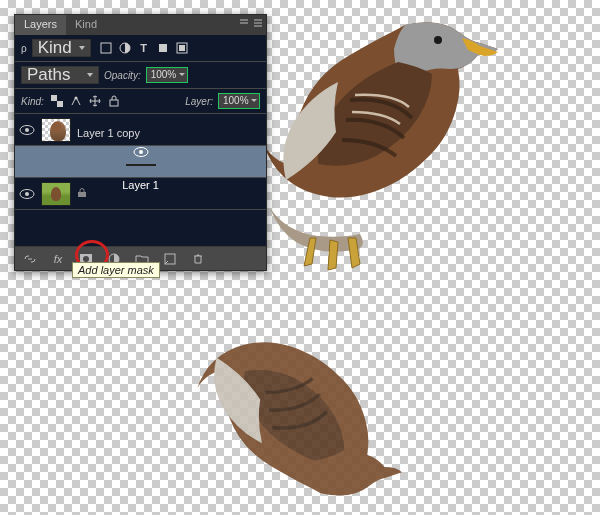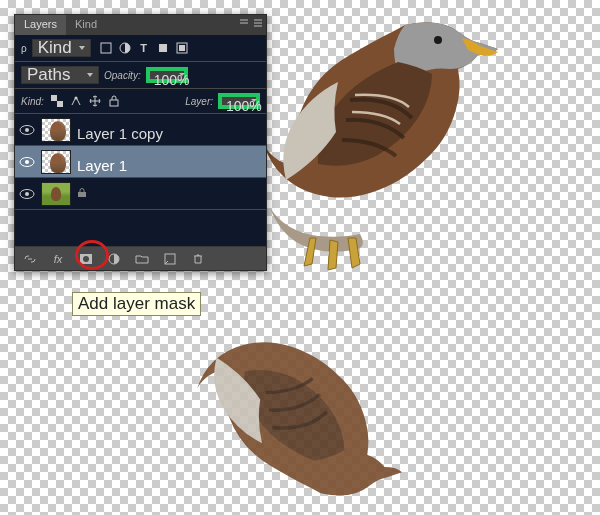--- a/index.html
+++ b/index.html
@@ -114,23 +114,23 @@
     border-right: 3px solid transparent;
     border-top: 4px solid #bbb;
   }
   .label {
     color: #bbb;
     font-size: 10px;
     font-style: italic;
   }
   .pct-input {
     background: #414141;
-    border: 4px solid #22c55e;
+    border: 1px solid #22c55e;
     color: #ddd;
-    font-size: 14px;
+    font-size: 10px;
     padding: 1px 20px 1px 4px;
     width: 42px;
     height: 16px;
     position: relative;
   }
   .pct-wrap { position: relative; }
   .pct-wrap::after {
     content: "";
     position: absolute;
     right: 3px; top: 6px;
@@ -170,20 +170,21 @@
     display: flex;
     align-items: center;
     height: 32px;
     border-bottom: 1px solid #474747;
     padding: 0 4px;
     gap: 6px;
   }
   .layer-item.selected {
     background: #6a7f96;
     color: #fff;
+    flex-direction: column;
   }
   .eye {
     width: 16px; height: 16px;
     display: flex;
     align-items: center;
     justify-content: center;
     color: #ccc;
   }
   .thumb {
     width: 30px; height: 24px;
@@ -215,21 +216,21 @@
     content:"";
     position:absolute;
     left:9px; top:4px;
     width:10px; height:14px;
     background: #7a5030;
     border-radius: 50% 50% 40% 40%;
   }
   .layer-name {
     font-style: italic;
     color: #ddd;
-    font-size: 15px;
+    font-size: 11px;
     flex: 1;
     margin-top: 7px;
   }
   .layer-item.selected .layer-name { color: #fff; font-style: normal; }
   .layer-item .layer-name.normal { font-style: normal; }
   .layer-item .lock-end {
     width: 12px; height: 12px;
     color: #333;
   }
   .bottom-bar {
@@ -256,26 +257,27 @@
     top: 240px;
     width: 34px;
     height: 30px;
     border: 3px solid #d02020;
     border-radius: 50%;
     pointer-events: none;
   }
   .tooltip {
     position: absolute;
     left: 72px;
-    top: 292px;
+    top: 262px;
     background: #ffffe1;
     border: 1px solid #8a8a60;
     color: #222;
-    font-size: 17px;
+    font-size: 11px;
     padding: 1px 5px;
+    font-style: italic;
   }
 </style>
 </head>
 <body>
 
 <div class="canvas-bg"></div>
 
 <div class="bird">
   <svg viewBox="0 0 280 280">
     <path d="M175 25 q35 -8 55 8 q10 8 20 10 l18 6 q-6 6 -20 6 q-8 10 -20 14 q4 20 -2 40 q-8 30 -30 50 q-24 24 -56 34 q-20 6 -40 4 q-30 -4 -48 -22 q-12 -12 -18 -30 q10 18 34 22 q-8 -30 2 -54 q14 -38 50 -58 q24 -14 40 -22 q8 -4 15 -8 z" fill="#7a4e2e"></path>

